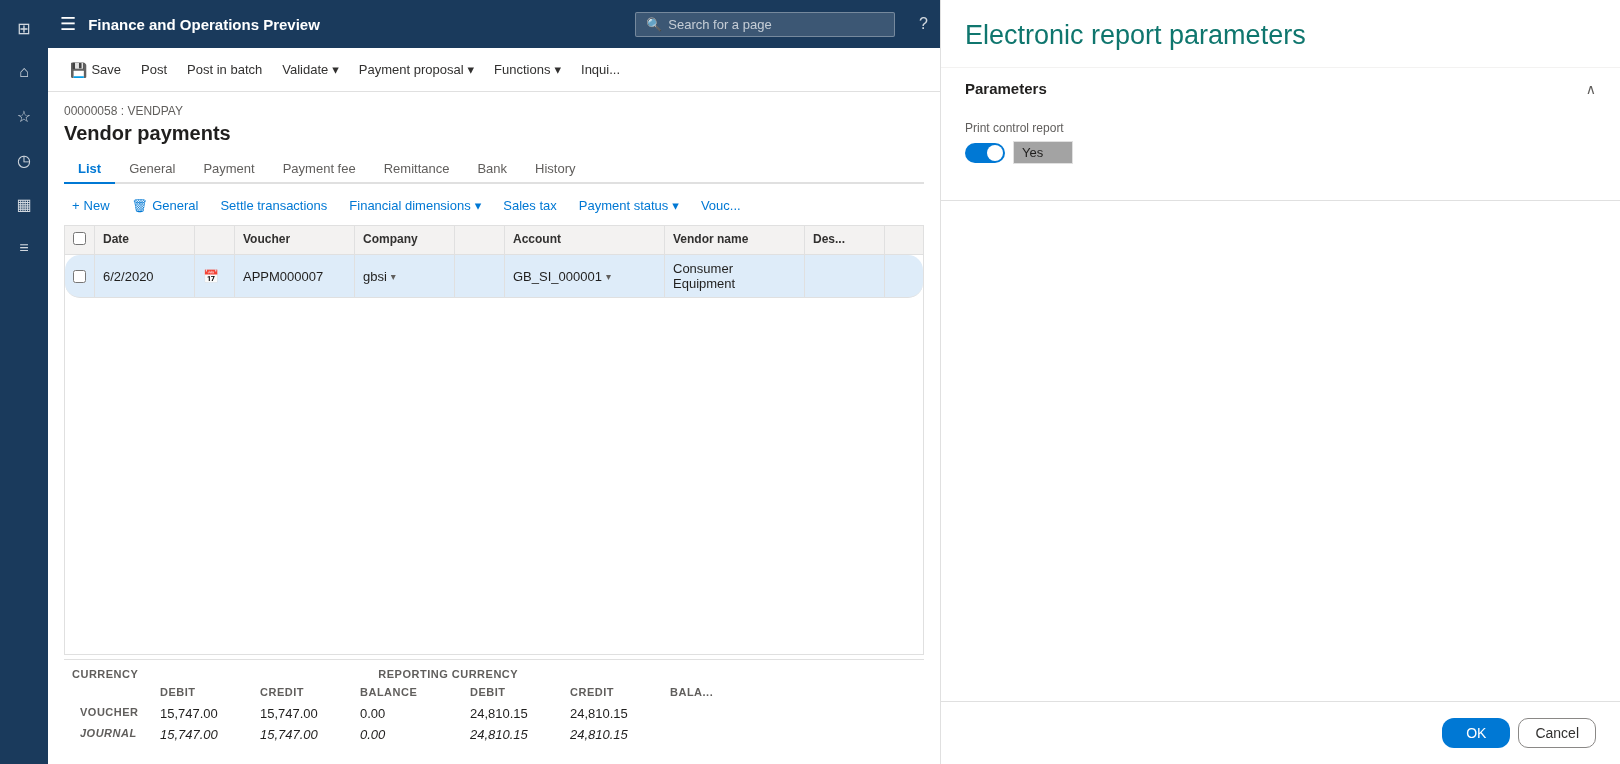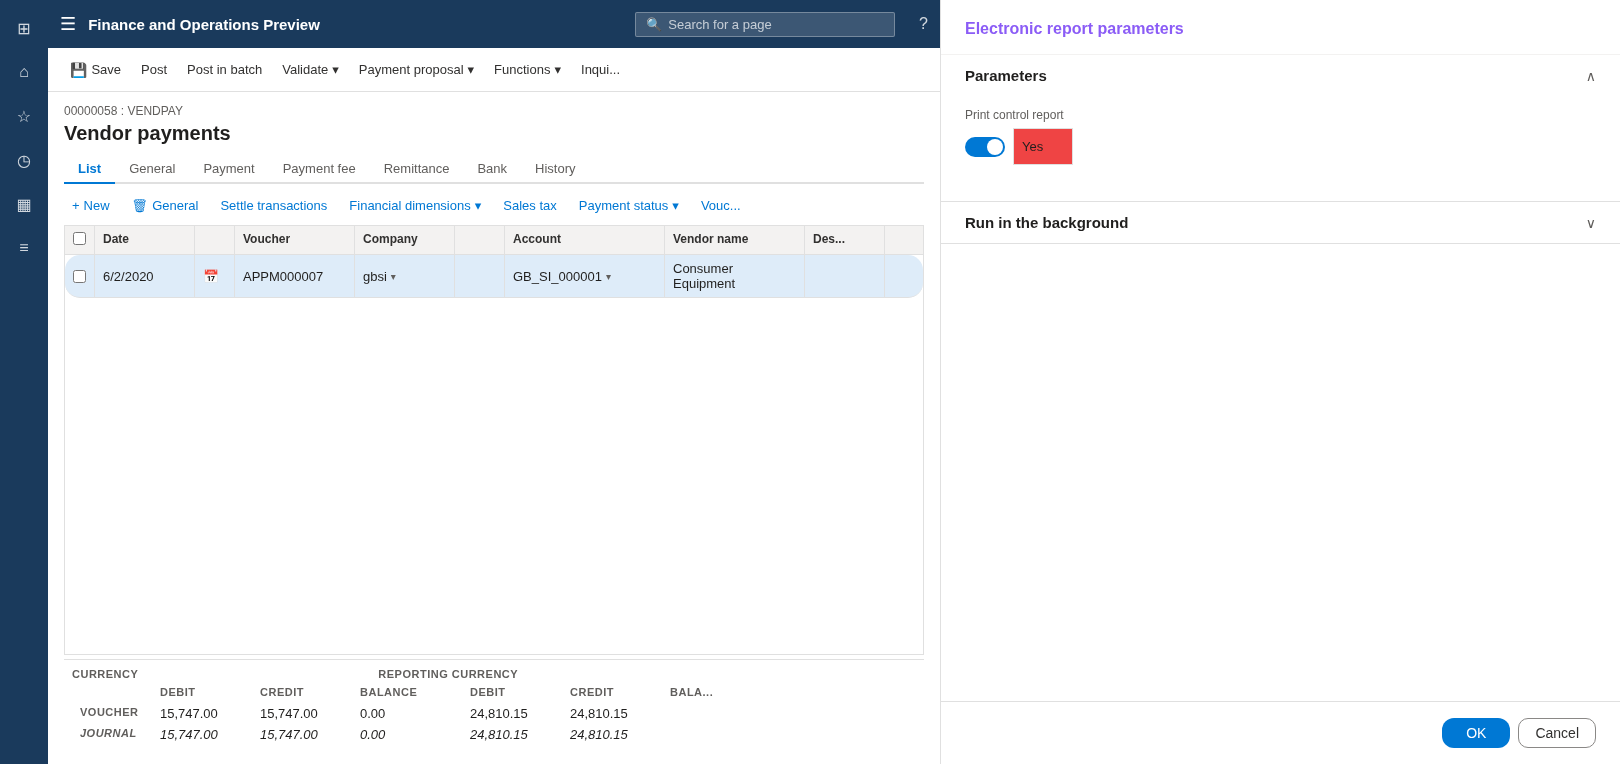--- a/index.html
+++ b/index.html
@@ -245,23 +245,23 @@
       border-left: 1px solid #e0e0e0;
       display: flex;
       flex-direction: column;
       flex-shrink: 0;
     }
     .panel-header {
       padding: 20px 24px 16px;
       border-bottom: 1px solid #f3f2f1;
     }
     .panel-title {
-      font-size: 16px;
-      font-weight: 700;
-      color: #8b5cf6;
+      font-size: 27px;
+      font-weight: 400;
+      color: #0f766e;
     }
 
     .section {
       border-bottom: 1px solid #e0e0e0;
     }
     .section-header {
       display: flex;
       align-items: center;
       justify-content: space-between;
       padding: 12px 24px;
@@ -318,23 +318,23 @@
       height: 16px;
       border-radius: 50%;
       background: white;
       top: 2px;
       left: 22px;
       transition: 0.2s;
     }
     .toggle-value {
       font-size: 13px;
       color: #201f1e;
-      background: #ef4444;
+      background: #a3a3a3;
       border: 1px solid #e0e0e0;
-      padding: 10px 8px;
+      padding: 3px 8px;
       min-width: 60px;
     }
 
     
     .panel-footer {
       margin-top: auto;
       padding: 16px 24px;
       display: flex;
       justify-content: flex-end;
       gap: 8px;
@@ -545,24 +545,18 @@
           <label class="toggle">
             <input type="checkbox" checked="" style="">
             <span class="toggle-slider"></span>
           </label>
           <span class="toggle-value">Yes</span>
         </div>
       </div>
     </div>
   </div>
 
-  <div class="section">
-    <div class="section-header">
-      <span class="section-title">Run in the background</span>
-      <span class="section-chevron">∨</span>
-    </div>
-  </div>
 
   <div class="panel-footer">
     <button class="btn-ok">OK</button>
     <button class="btn-cancel">Cancel</button>
   </div>
 </div>
 
 </body></html>

